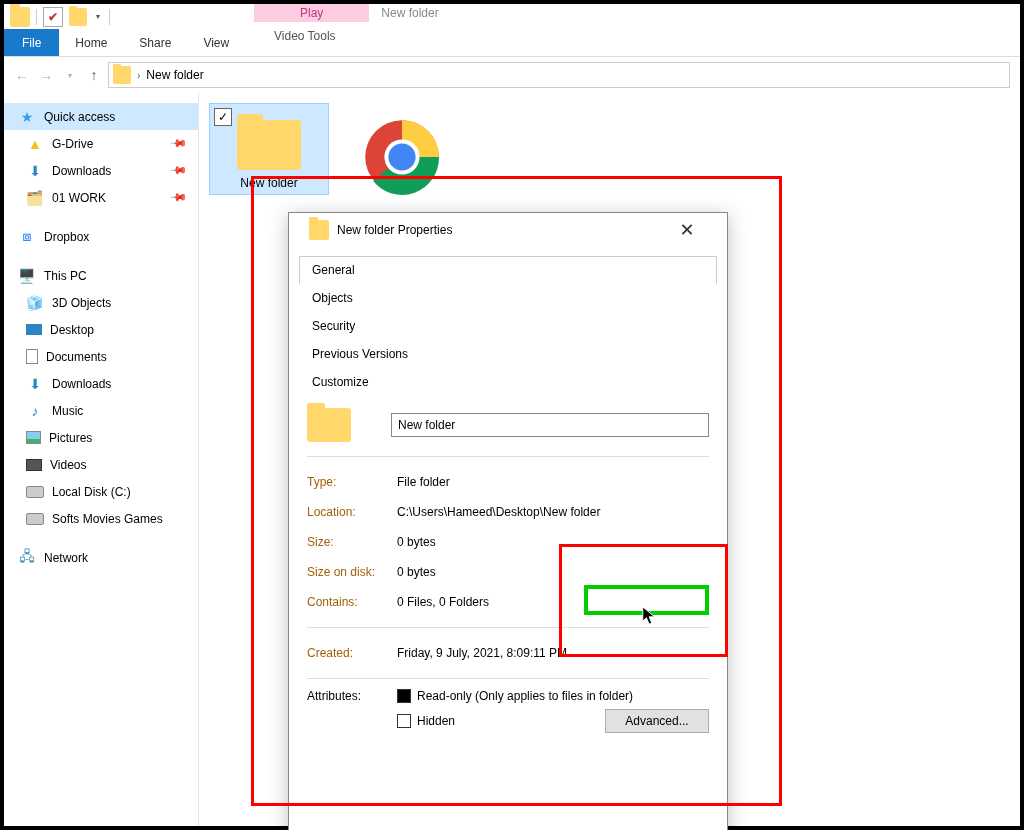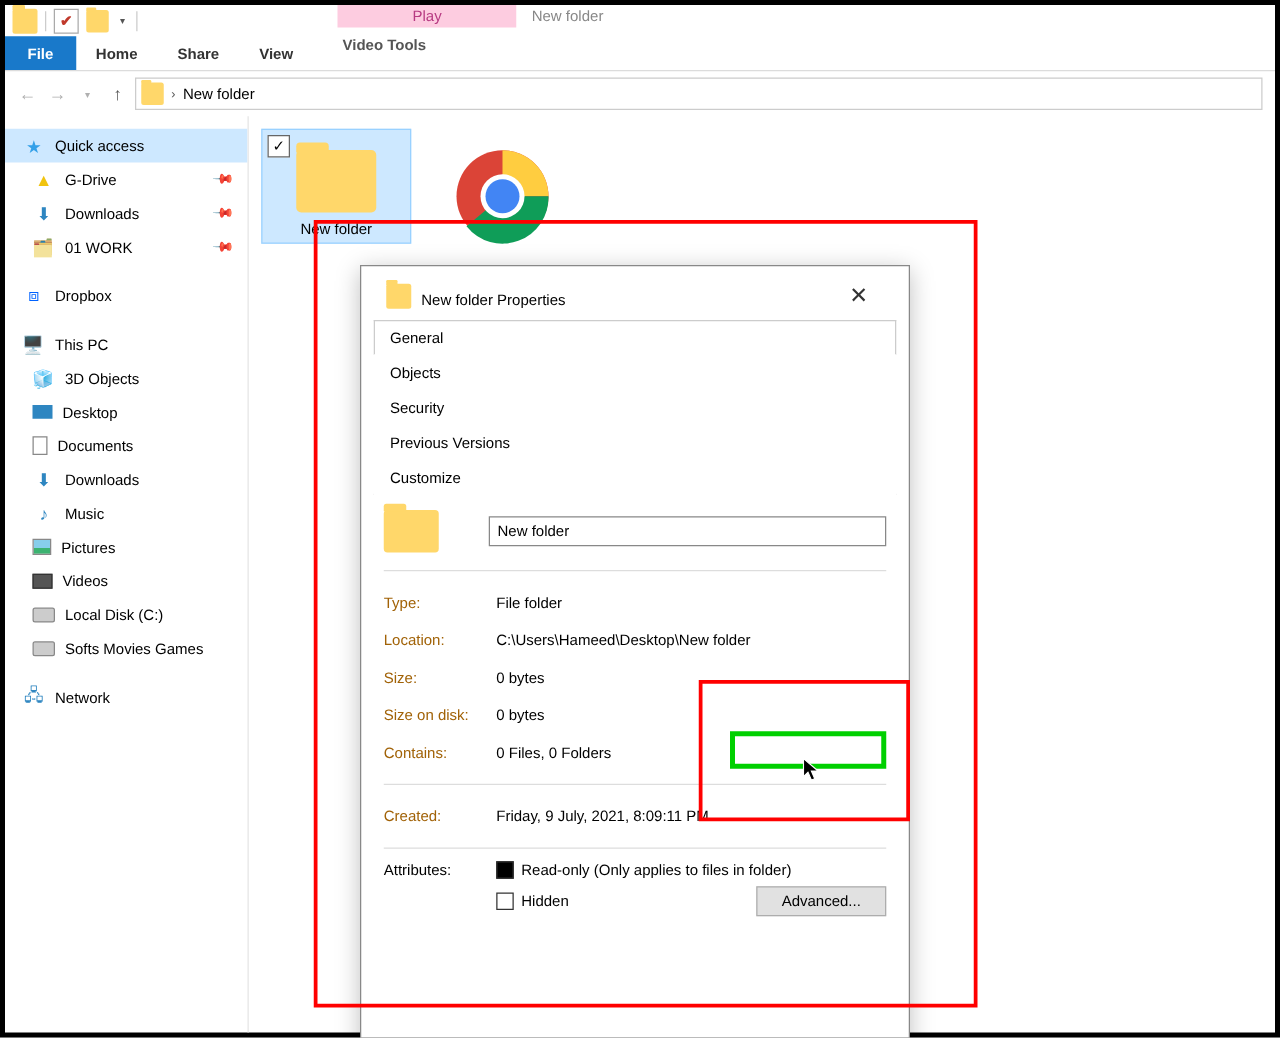--- a/index.html
+++ b/index.html
@@ -10,21 +10,21 @@
   .titlebar { height: 25px; display: flex; align-items: stretch; position: relative; }
   .titlebar .qat { display: flex; align-items: center; gap: 6px; padding-left: 6px; }
   .titlebar .qat .folder-ico { width: 20px; height: 20px; background: #ffd76a; border-radius: 2px; position: relative; }
   .titlebar .qat .folder-ico::before { content:""; position:absolute; width:10px; height:4px; background:#ffd76a; top:-3px; left:0; border-radius:1px 1px 0 0; }
   .titlebar .qat .check-ico { width: 20px; height: 20px; background: #fff; border: 1px solid #aaa; display:flex; align-items:center; justify-content:center; color:#c0392b; font-weight:bold; }
   .titlebar .qat .mini-folder { width: 18px; height: 18px; background: #ffd76a; border-radius: 2px; position:relative; }
   .titlebar .qat .mini-folder::before { content:""; position:absolute; width:8px; height:3px; background:#ffd76a; top:-2px; left:0; border-radius:1px 1px 0 0; }
   .titlebar .qat .sep { width:1px; height:16px; background:#ccc; }
   .titlebar .qat .arrow { color:#555; font-size:8px; width:10px; text-align:center; }
   .titlebar .contextual { position: absolute; left: 250px; top: 0; display: flex; gap: 12px; align-items: center; }
-  .titlebar .ctx-tab { background: #fdcce0; color: #b73a82; padding: 2px 60px; font-size: 12px; margin-left: 16px; }
+  .titlebar .ctx-tab { background: #fdcce0; color: #b73a82; padding: 2px 46px; font-size: 12px; }
   .titlebar .win-title { color: #888; font-size: 12px; }
 
   .ribbon-tabs { height: 28px; border-bottom: 1px solid #dcdcdc; display: flex; align-items: stretch; }
   .ribbon-tabs .tab { padding: 0 16px; display: flex; align-items: center; color: #333; }
   .ribbon-tabs .tab.file { background: #1979ca; color: #fff; padding: 0 18px; }
   .ribbon-tabs .tab.ctx { position: absolute; left: 254px; color: #555; padding: 0 16px; }
 
   
   .nav-row { height: 36px; display: flex; align-items: center; gap: 4px; padding: 4px 10px 4px 8px; }
   .nav-row .nav-btn { width: 20px; height: 20px; color: #b0b0b0; display:flex; align-items:center; justify-content:center; font-size: 14px; }
@@ -73,21 +73,21 @@
 
   
   .annot1 { position:absolute; border:3px solid #ff0000; pointer-events:none; }
   .annot2 { position:absolute; border:3px solid #ff0000; pointer-events:none; }
   .annot-green { position:absolute; border:4px solid #00d000; pointer-events:none; }
   .cursor { position:absolute; width:18px; height:20px; pointer-events:none; }
   .cursor svg { width:100%; height:100%; }
 
   
   .dialog { position:absolute; width:440px; background:#fff; border:1px solid #888; box-shadow:0 4px 18px rgba(0,0,0,0.25); }
-  .dialog .dlg-title { height:34px; display:flex; align-items:flex-end; padding:0 20px; }
+  .dialog .dlg-title { height:34px; display:flex; align-items:center; padding:0 20px; }
   .dialog .dlg-title .ico { width:20px; height:20px; background:#ffd76a; border-radius:2px; margin-right:8px; position:relative; }
   .dialog .dlg-title .ico::before { content:""; position:absolute; width:9px; height:4px; background:#ffd76a; top:-3px; left:0; border-radius:1px 1px 0 0; }
   .dialog .dlg-title .close { margin-left:auto; font-size:18px; width:40px; text-align:center; color:#333; }
 
   .dialog .tabs { display:flex; border-bottom:1px solid #ccc; margin:0 10px; padding-top: 8px; flex-direction: column; }
   .dialog .tabs .tab { padding:6px 12px; border:1px solid transparent; position:relative; top:1px; background:#fff; }
   .dialog .tabs .tab.active { border:1px solid #ccc; border-bottom:1px solid #fff; }
   .dialog .body { padding:12px 18px 6px; }
 
   .dialog .row { display:flex; align-items:center; min-height:30px; }
@@ -126,21 +126,21 @@
       <div class="mini-folder"></div>
       <div class="arrow">▾</div>
       <div class="sep"></div>
     </div>
     <div class="contextual">
       <div class="ctx-tab">Play</div>
       <div class="win-title">New folder</div>
     </div>
   </div>
 
-  <div class="ribbon-tabs" style="position:relative;font-weight:bold;">
+  <div class="ribbon-tabs" style="position:relative;">
     <div class="tab file">File</div>
     <div class="tab">Home</div>
     <div class="tab">Share</div>
     <div class="tab">View</div>
     <div class="tab ctx">Video Tools</div>
   </div>
 
   <div class="nav-row">
     <div class="nav-btn">←</div>
     <div class="nav-btn">→</div>

